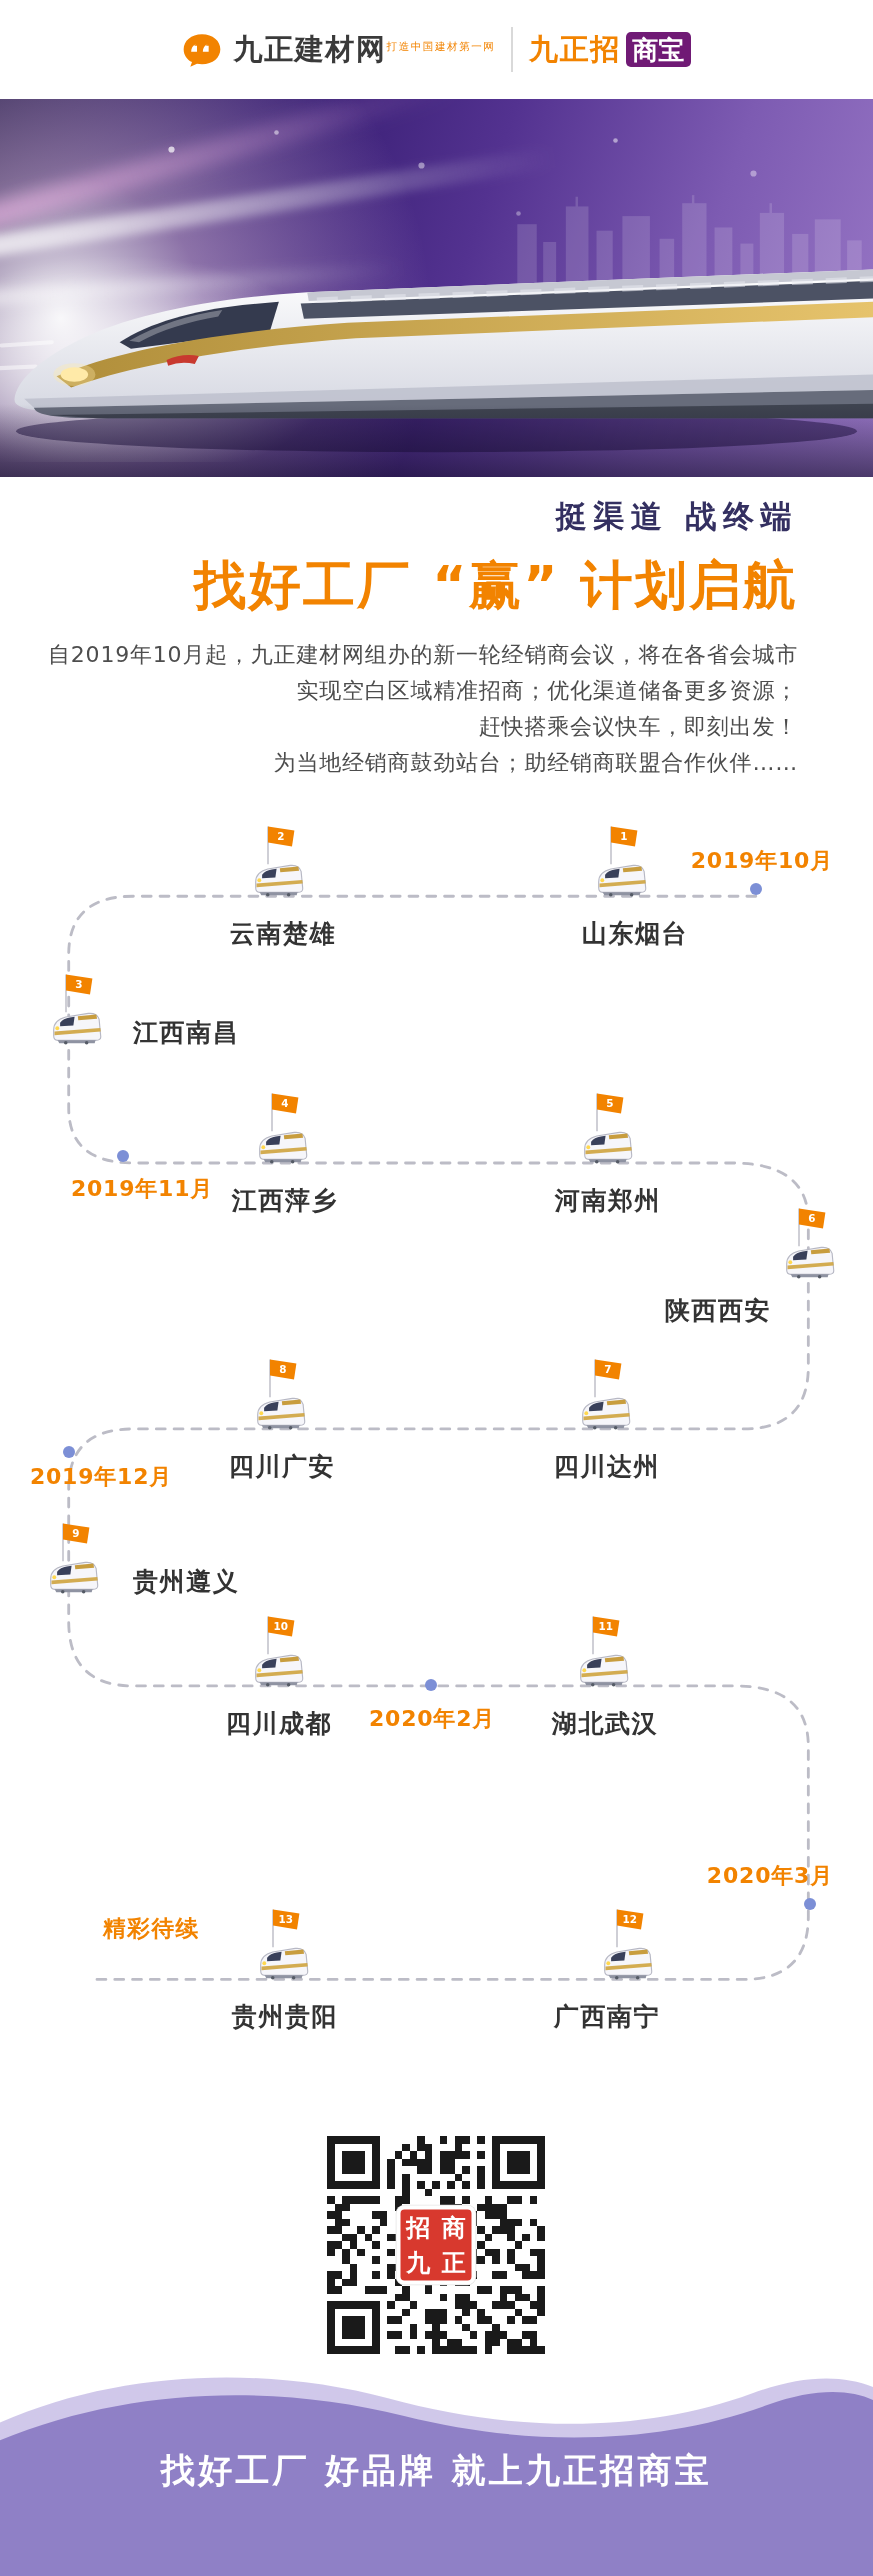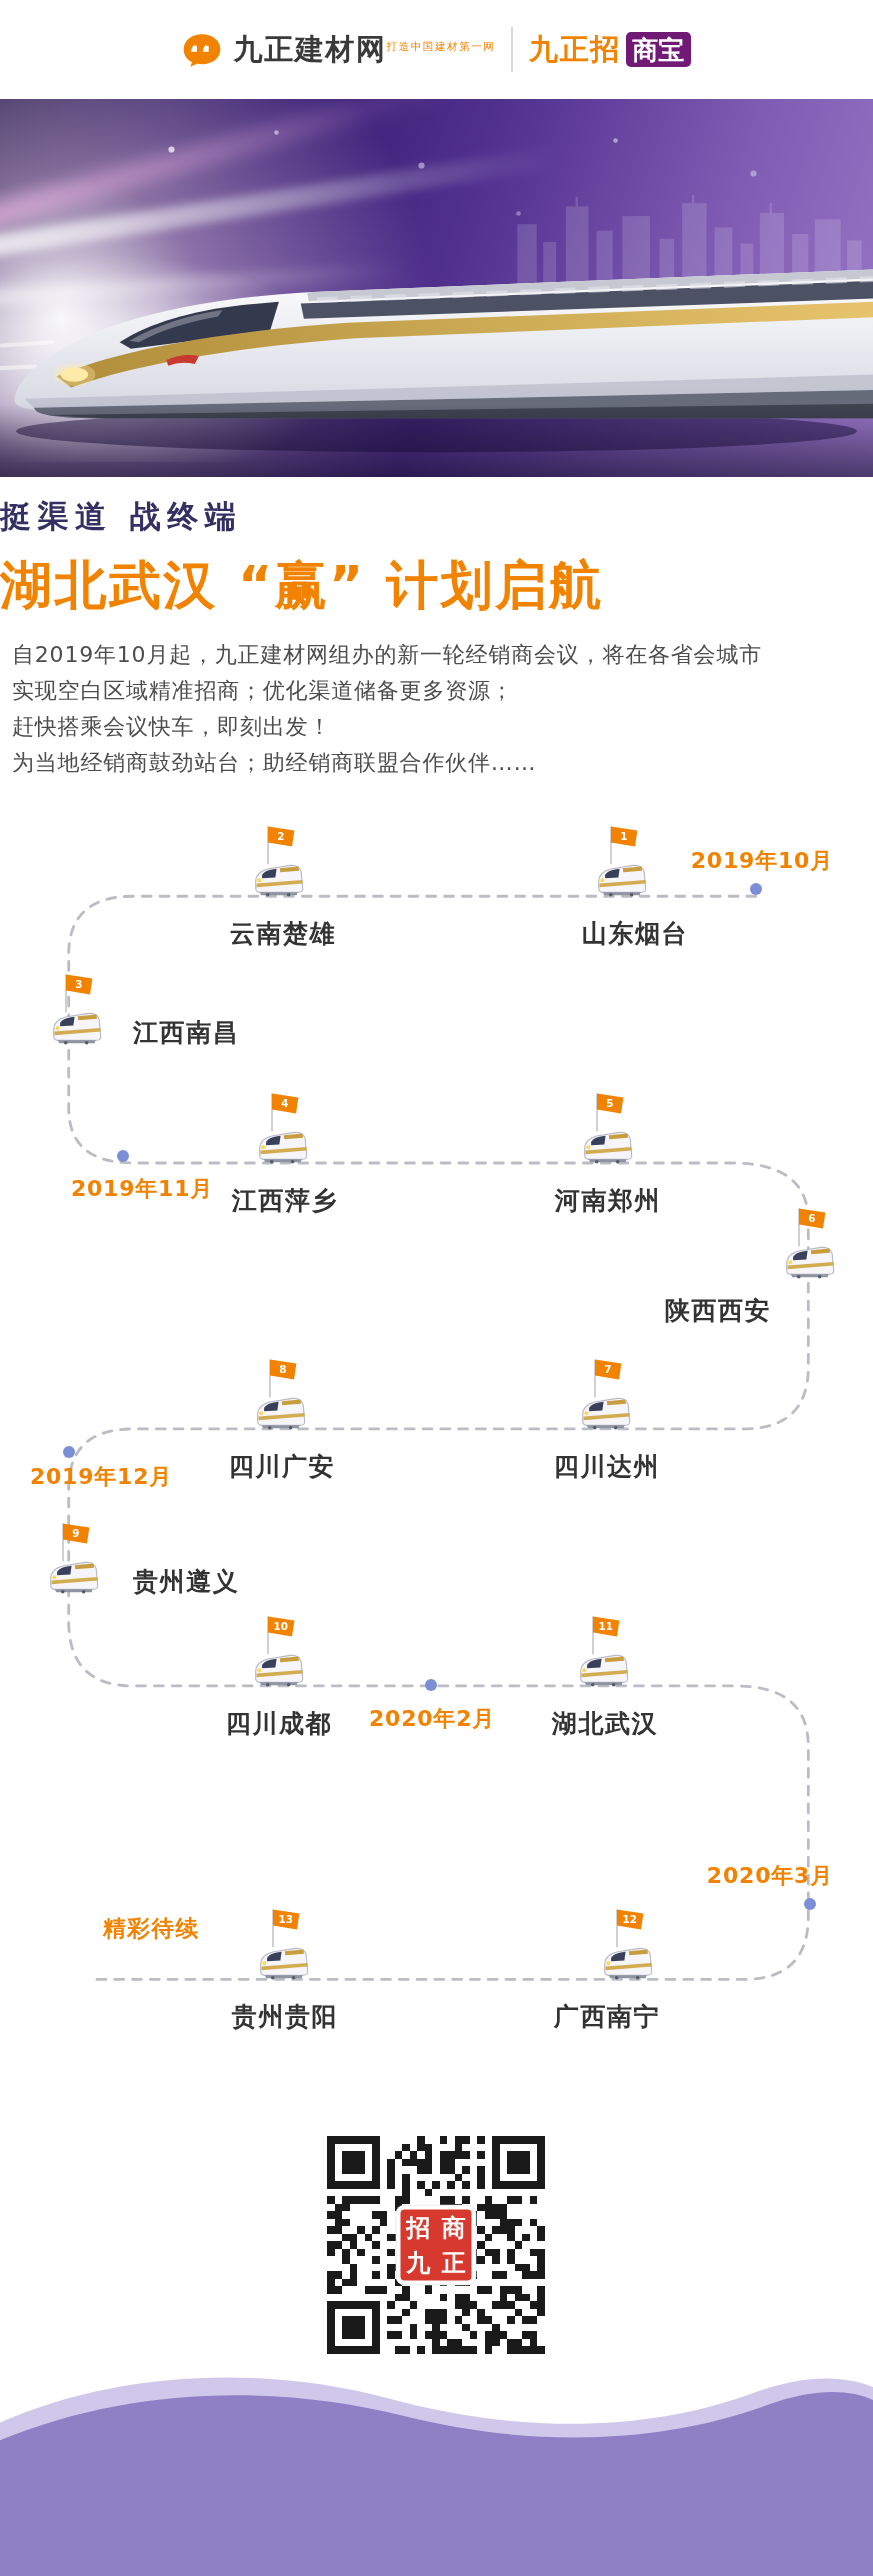--- a/index.html
+++ b/index.html
@@ -33,21 +33,21 @@
         background:linear-gradient(90deg,rgba(255,255,255,.55),rgba(255,255,255,0));}
   .ray3{left:-97px;top:49px;width:566px;height:24px;transform:rotate(-16deg);filter:blur(8px);
         background:linear-gradient(90deg,rgba(255,190,240,.6),rgba(255,190,240,0));}
   .stars{position:absolute;left:0;top:0;width:3.2px;height:3.2px;border-radius:50%;background:transparent;
         box-shadow:170px 49px 0 1.6px rgba(255,255,255,.7), 275px 32px 0 0.8px rgba(255,255,255,.5),
                    420px 65px 0 1.6px rgba(255,255,255,.45), 614px 40px 0 0.8px rgba(255,255,255,.5),
                    752px 73px 0 1.6px rgba(255,255,255,.4), 517px 113px 0 0.8px rgba(255,255,255,.35);}
   .train-hero{position:absolute;left:0;bottom:14.6px;}
 
   
-  .intro{position:absolute;top:477px;left:0;width:798px;text-align:left;}
+  .intro{position:absolute;top:477px;left:0;width:798px;text-align:right;}
   .slogan{margin:19.4px 0 0 0;font-size:31px;font-weight:900;color:#343061;letter-spacing:6.5px;}
   .campaign-title{margin:13px 0 0 0;font-size:52px;font-weight:900;color:#F28300;letter-spacing:2.4px;line-height:68px;}
   .intro-lines{margin-top:18px;padding-left:12px;}
   .intro-line{margin:0;font-size:22px;color:#4d4d4d;line-height:36px;letter-spacing:0.8px;}
 
   
   .route-svg{position:absolute;left:0;top:833px;z-index:1;}
   .stop{position:absolute;width:57px;height:74px;z-index:3;}
   .stop .flag{position:absolute;left:11.3px;top:0;}
   .stop .t-icon{position:absolute;left:2.4px;top:36px;}
@@ -153,21 +153,21 @@
       <path d="M42 263 L1080 241 L1080 276 L120 276 C70 276 44 272 42 263 Z" fill="#676c7b"></path>
       <path d="M60 272 L1080 258 L1080 276 L120 276 Z" fill="#3f4450"></path>
       <ellipse cx="92" cy="222" rx="17" ry="9" fill="#ffeaa8"></ellipse>
       <ellipse cx="92" cy="222" rx="26" ry="14" fill="#ffeaa8" opacity="0.35"></ellipse>
       <path d="M206 204 q20 -9 40 -5 l-5 10 q-17 -4 -33 2 Z" fill="#c8392f"></path>
     </svg>
   </div>
 
   <div class="intro">
     <div class="slogan">挺渠道 战终端</div>
-    <h1 class="campaign-title">湖北武汉 “赢” 计划启航</h1>
+    <h1 class="campaign-title">找好工厂 “赢” 计划启航</h1>
     <div class="intro-lines">
       <p class="intro-line">自2019年10月起，九正建材网组办的新一轮经销商会议，将在各省会城市</p>
       <p class="intro-line">实现空白区域精准招商；优化渠道储备更多资源；</p>
       <p class="intro-line">赶快搭乘会议快车，即刻出发！</p>
       <p class="intro-line">为当地经销商鼓劲站台；助经销商联盟合作伙伴……</p>
     </div>
   </div>
 
   <svg class="route-svg" width="873" height="1229" viewBox="0 0 1080 1520">
     <path d="M935 78 L165 78 Q85 78 85 150 L85 340 Q85 408 165 408 L905 408 Q1000 408 1000 480
@@ -699,16 +699,17 @@
       <span>九</span>
       <span>正</span>
     </div>
   </div>
 
   <div class="footer">
     <svg width="873" height="231" viewBox="0 0 1080 286" preserveAspectRatio="none">
       <path d="M0 96 C150 30 330 26 480 66 C640 110 800 108 930 60 C990 38 1040 36 1080 52 L1080 286 L0 286 Z" fill="#b1a3dc" opacity="0.6"></path>
       <path d="M0 118 C160 52 340 48 500 88 C660 128 820 122 950 74 C1005 54 1050 54 1080 68 L1080 286 L0 286 Z" fill="#8f80c6"></path>
     </svg>
+    <div class="footer-slogan">找好工厂 好品牌 就上九正招商宝</div>
   </div>
 
 </div>
 
 
 </body></html>

